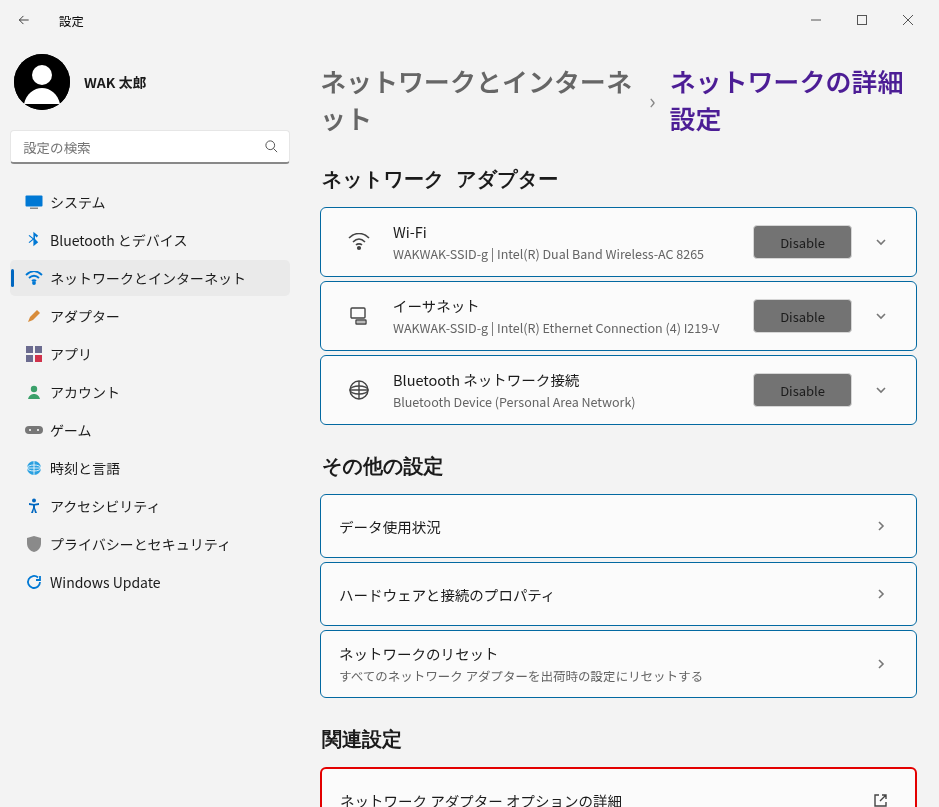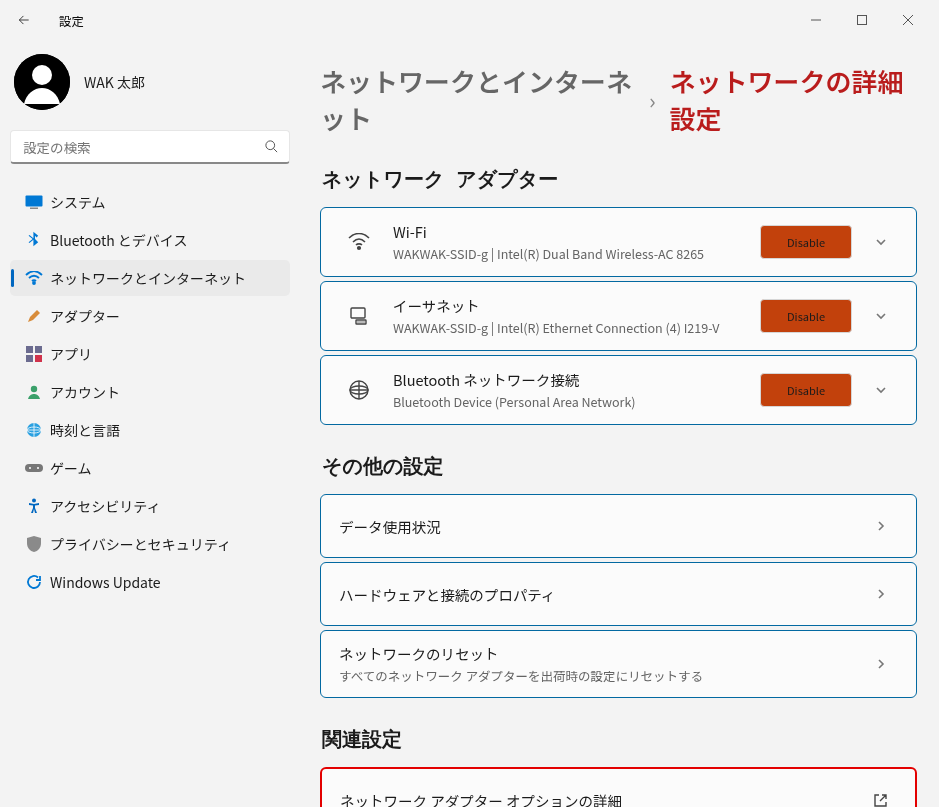--- a/index.html
+++ b/index.html
@@ -10,49 +10,49 @@
   .titlebar .back { width: 32px; height: 32px; display:flex;align-items:center;justify-content:center; color:#333; border-radius:4px; }
   .titlebar .title { font-size: 12.5px; margin-left: 19px; color:#111; }
   .window-controls { margin-left:auto; display:flex; }
   .wctrl { width:46px; height:32px; display:flex; align-items:center; justify-content:center; color:#555; }
 
   .app { display:flex; height: calc(100% - 40px); }
   .sidebar { width: 300px; padding: 6px 10px 0 10px; }
   .profile { display:flex; align-items:center; gap:14px; padding: 8px 6px 20px 4px; }
   .avatar { width:56px; height:56px; border-radius:50%; background:#000; display:flex; align-items:center; justify-content:center; }
   .avatar svg { width:56px; height:56px; }
-  .profile-name { font-size:14px; font-weight:400; }
+  .profile-name { font-size:14px; font-weight:700; }
 
   .search { position:relative; background:#fff; border:1px solid #e6e6e6; border-bottom:2px solid #888; border-radius:4px; height:34px; display:flex; align-items:center; padding:0 34px 0 12px; margin: 0 0 20px 0; }
   .search input { border:none; outline:none; width:100%; font-size:13.5px; background:transparent; color:#333; }
   .search .icon { position:absolute; right:10px; top:50%; transform:translateY(-50%); color:#555; }
 
   .nav { display:flex; flex-direction:column; gap:2px; }
   .nav-item { display:flex; align-items:center; height:36px; padding:0 10px 0 14px; border-radius:5px; font-size:14px; color:#1b1b1b; gap:6px; position:relative; }
   .nav-item .ic { width:20px; height:20px; display:flex;align-items:center;justify-content:center; font-size:16px; }
   .nav-item.active { background:#eaeaea; }
   .nav-item.active::before { content:""; position:absolute; left:1px; top:9px; bottom:9px; width:3px; background:#0067c0; border-radius:2px; }
 
   .main { flex:1; padding: 22px 22px 0 20px; overflow:auto; }
   .breadcrumb { display:flex; align-items:center; gap:14px; margin-bottom: 30px; }
   .breadcrumb .bc-link { font-size:26px; font-weight:600; color:#666; }
   .breadcrumb .sep { color:#888; font-size:22px; }
-  .breadcrumb .bc-current { font-size:26px; font-weight:600; color:#b91c1c; }
+  .breadcrumb .bc-current { font-size:26px; font-weight:600; color:#4c1d95; }
 
   .section-header { font-size:20px; font-weight:600; margin: 0 0 14px 2px; font-family: Liberation Mono, monospace; }
   .section-header.mt { margin-top: 28px; }
 
   .card { background:#fbfbfb; border:1px solid #0369a1; border-radius:6px; margin-bottom:4px; }
   .row { display:flex; align-items:center; min-height:68px; padding:12px 20px 12px 18px; }
   .row.slim { min-height:62px; }
   .row .ic { width:40px; display:flex; align-items:center; justify-content:center; color:#444; margin-right:14px; font-size:18px; }
   .row .text { flex:1; display:flex; flex-direction:column; }
   .row .t1 { font-size:14.5px; color:#1b1b1b; }
   .row .t2 { font-size:12.5px; color:#646464; margin-top:2px; }
-  .row .btn { height:34px; border:1px solid #d6d6d6; background:#c2410c; border-radius:4px; padding:0 26px; font-size:11px; color:#1b1b1b; }
+  .row .btn { height:34px; border:1px solid #d6d6d6; background:#737373; border-radius:4px; padding:0 26px; font-size:13px; color:#1b1b1b; }
   .row .chev { width:30px; display:flex; align-items:center; justify-content:center; color:#777; margin-left:14px; }
 
   .card.highlight { border:2px solid #e30000; }
 
   .ext-icon { width:30px; display:flex; align-items:center; justify-content:center; color:#444; margin-left:14px; }
 </style>
 </head>
 <body>
 
 <div class="titlebar">
@@ -154,37 +154,37 @@
         <span class="ic">
             <svg width="16" height="16" viewBox="0 0 16 16">
               <circle cx="8" cy="5" r="3.2" fill="#3aa06a"></circle>
               <path d="M2 15c1-4 4-5 6-5s5 1 6 5" fill="#3aa06a"></path>
             </svg>
           </span>
         <span>アカウント</span>
       </div>
       <div class="nav-item">
         <span class="ic">
+            <svg width="18" height="12" viewBox="0 0 18 12">
+              <rect x="0" y="2" width="18" height="8" rx="4" fill="#777"></rect>
+              <circle cx="5" cy="6" r="1" fill="#fff"></circle>
+              <circle cx="13" cy="6" r="1" fill="#fff"></circle>
+            </svg>
+          </span>
+        <span>ゲーム</span>
+      </div>
+      <div class="nav-item">
+        <span class="ic">
             <svg width="16" height="16" viewBox="0 0 16 16" fill="none" stroke="#1e8a5c" stroke-width="1.2">
               <circle cx="8" cy="8" r="7" fill="#2aa0e0" stroke="none"></circle>
               <ellipse cx="8" cy="8" rx="7" ry="3" fill="none" stroke="#fff" stroke-width="0.8"></ellipse>
               <path d="M8 1v14M1 8h14" stroke="#fff" stroke-width="0.8"></path>
             </svg>
           </span>
         <span>時刻と言語</span>
-      </div>
-      <div class="nav-item">
-        <span class="ic">
-            <svg width="18" height="12" viewBox="0 0 18 12">
-              <rect x="0" y="2" width="18" height="8" rx="4" fill="#777"></rect>
-              <circle cx="5" cy="6" r="1" fill="#fff"></circle>
-              <circle cx="13" cy="6" r="1" fill="#fff"></circle>
-            </svg>
-          </span>
-        <span>ゲーム</span>
       </div>
       <div class="nav-item">
         <span class="ic" style="color:#0067c0">
             <svg width="16" height="16" viewBox="0 0 16 16" fill="currentColor">
               <circle cx="8" cy="2.5" r="2"></circle>
               <path d="M3 5l5 1 5-1v2l-4 .5V10l2 5h-2l-1-4-1 4H5l2-5V7.5L3 7V5z"></path>
             </svg>
           </span>
         <span>アクセシビリティ</span>
       </div>

